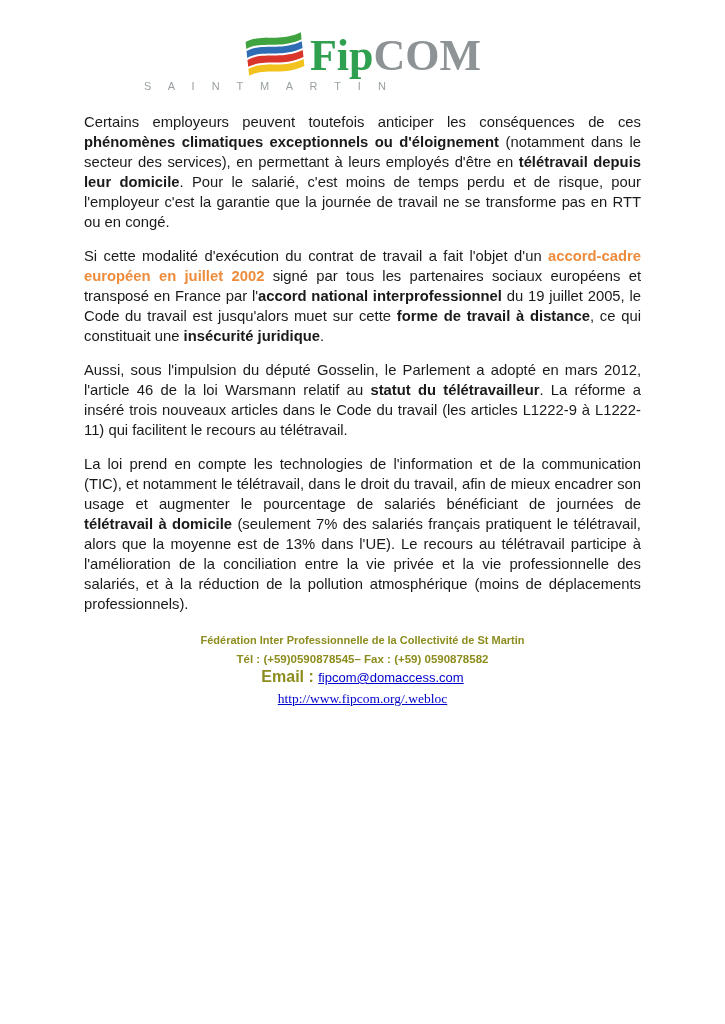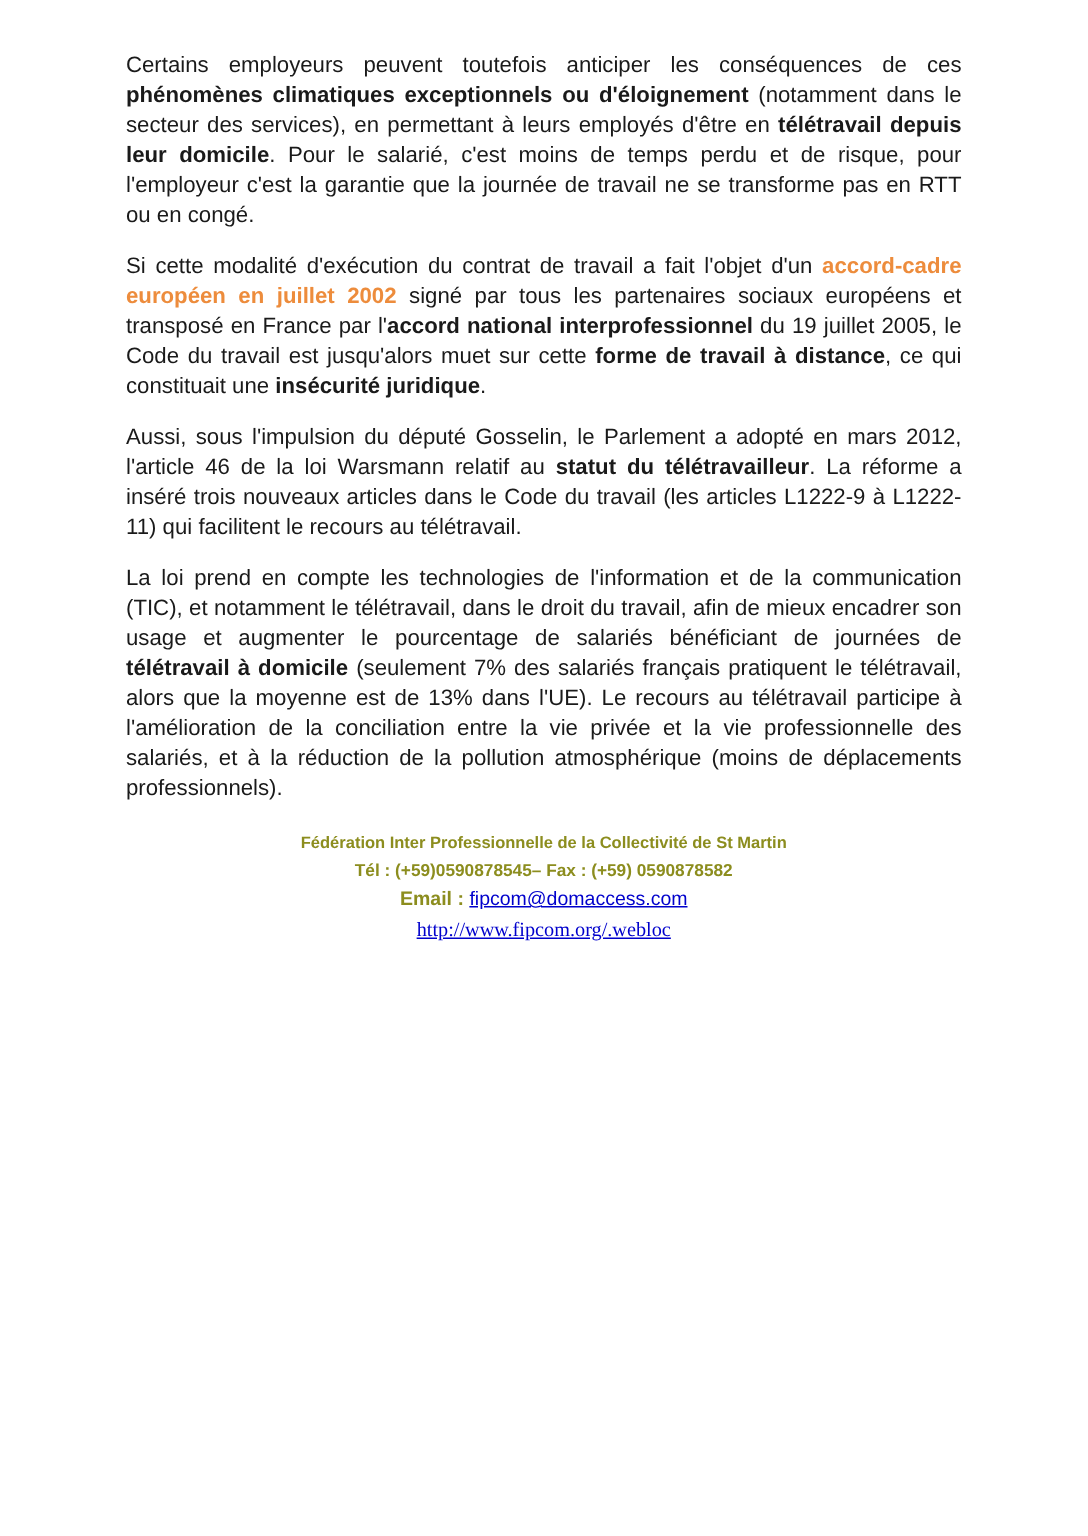--- a/index.html
+++ b/index.html
@@ -35,33 +35,49 @@
     margin:0 0 14px 0;
   }
   .seg-n{font-weight:400;}
   .seg-b{font-weight:700;}
   .seg-ob{font-weight:700;color:var(--accent);}
   .seg-link{cursor:pointer;}
   
   .footer{text-align:center;margin-top:20px;}
   .footer-line1{color:var(--olive);font-weight:700;font-size:11px;margin-bottom:5px;}
   .footer-small{color:var(--olive);font-weight:700;font-size:11.5px;line-height:17px;}
-  .footer-email-label{color:var(--olive);font-weight:700;font-size:13px;}
+  .footer-email-label{color:var(--olive);font-weight:700;font-size:16px;}
   .footer-email-link{color:var(--link);font-weight:400;font-size:13px;text-decoration:underline;cursor:pointer;}
   .footer-web{margin-top:2px;}
   .footer-web-link{
     font-family:"Liberation Serif", serif;font-size:13.5px;color:var(--link);
     text-decoration:underline;cursor:pointer;margin-top:44px;
   }
 </style>
 </head>
 <body>
 
 <div class="page">
 
+  <div class="logo-block">
+    <div class="logo-row">
+      <svg class="logo-icon" viewBox="0 0 62 48" xmlns="http://www.w3.org/2000/svg" aria-hidden="true">
+        <g transform="rotate(-6 31 24)">
+          <path d="M3 9  C 20 2, 36 13, 59 5  L 59 12 C 36 20, 20 9, 3 16 Z" fill="#3FA43F"></path>
+          <path d="M3 18 C 20 11, 36 22, 59 14 L 59 21 C 36 29, 20 18, 3 25 Z" fill="#2E6DB4"></path>
+          <path d="M3 27 C 20 20, 36 31, 59 23 L 59 30 C 36 38, 20 27, 3 34 Z" fill="#D9352B"></path>
+          <path d="M3 36 C 20 29, 36 40, 59 32 L 59 39 C 36 47, 20 36, 3 43 Z" fill="#F2C21F"></path>
+        </g>
+      </svg>
+      <div class="brand">
+        <span class="brand-fip">Fip</span><span class="brand-com">COM</span>
+      </div>
+    </div>
+    <div class="logo-sub">S A I N T   M A R T I N</div>
+  </div>
 
 
   <div id="article-body">
       <p class="para"><span class="seg-n">Certains employeurs peuvent toutefois anticiper les conséquences de ces </span><span class="seg-b">phénomènes climatiques exceptionnels ou d'éloignement</span><span class="seg-n"> (notamment dans le secteur des services), en permettant à leurs employés d'être en </span><span class="seg-b">télétravail depuis leur domicile</span><span class="seg-n">. Pour le salarié, c'est moins de temps perdu et de risque, pour l'employeur c'est la garantie que la journée de travail ne se transforme pas en RTT ou en congé.</span></p>
       <p class="para"><span class="seg-n">Si cette modalité d'exécution du contrat de travail a fait l'objet d'un </span><span class="seg-ob">accord-cadre européen en juillet 2002</span><span class="seg-n"> signé par tous les partenaires sociaux européens et transposé en France par l'</span><span class="seg-b">accord national interprofessionnel</span><span class="seg-n"> du 19 juillet 2005, le Code du travail est jusqu'alors muet sur cette </span><span class="seg-b">forme de travail à distance</span><span class="seg-n">, ce qui constituait une </span><span class="seg-b">insécurité juridique</span><span class="seg-n">.</span></p>
       <p class="para"><span class="seg-n">Aussi, sous l'impulsion du député Gosselin, le Parlement a adopté en mars 2012, l'article 46 de la </span><span class="seg-link">loi Warsmann</span><span class="seg-n"> relatif au </span><span class="seg-b">statut du télétravailleur</span><span class="seg-n">. La réforme a inséré trois nouveaux articles dans le Code du travail (les articles </span><span class="seg-link">L1222-9</span><span class="seg-n"> à L1222-11) qui facilitent le recours au télétravail.</span></p>
       <p class="para"><span class="seg-n">La loi prend en compte les technologies de l'information et de la communication (TIC), et notamment le télétravail, dans le droit du travail, afin de mieux encadrer son usage et augmenter le pourcentage de salariés bénéficiant de journées de </span><span class="seg-b">télétravail à domicile</span><span class="seg-n"> (seulement 7% des salariés français pratiquent le télétravail, alors que la moyenne est de 13% dans l'UE). Le recours au télétravail participe à l'amélioration de la conciliation entre la vie privée et la vie professionnelle des salariés, et à la réduction de la pollution atmosphérique (moins de déplacements professionnels).</span></p>
     </div>
 
   <div class="footer">

